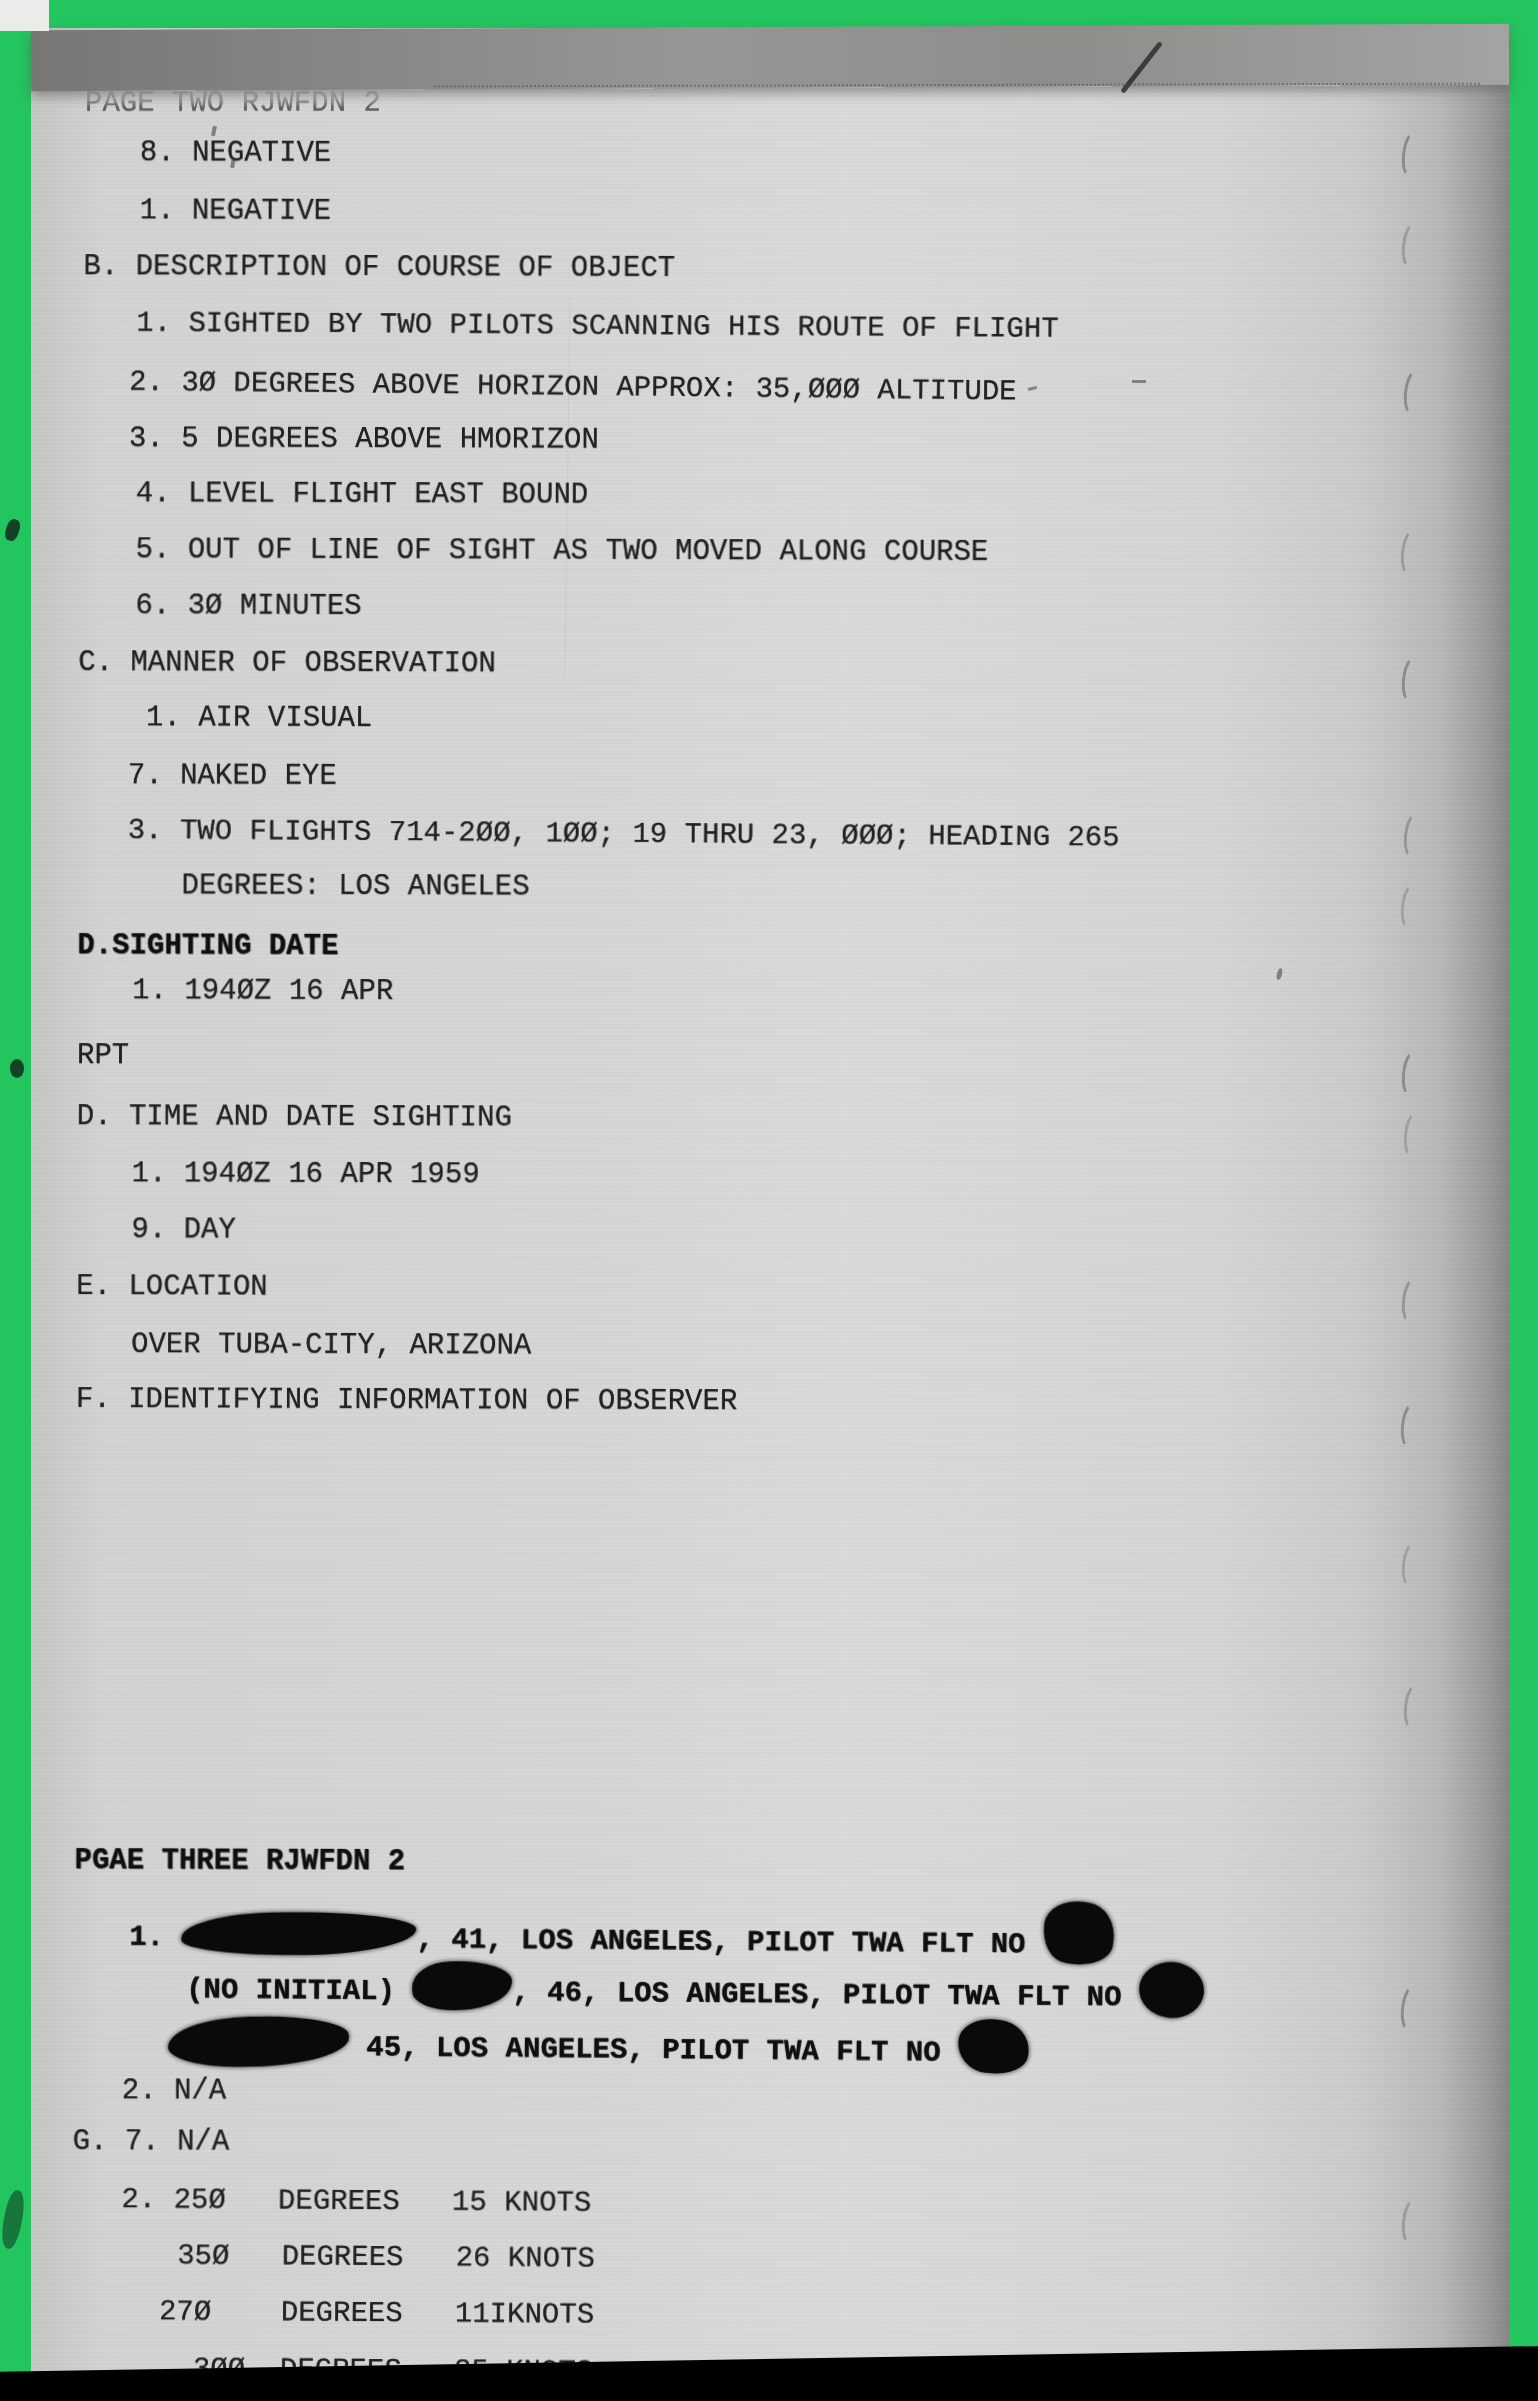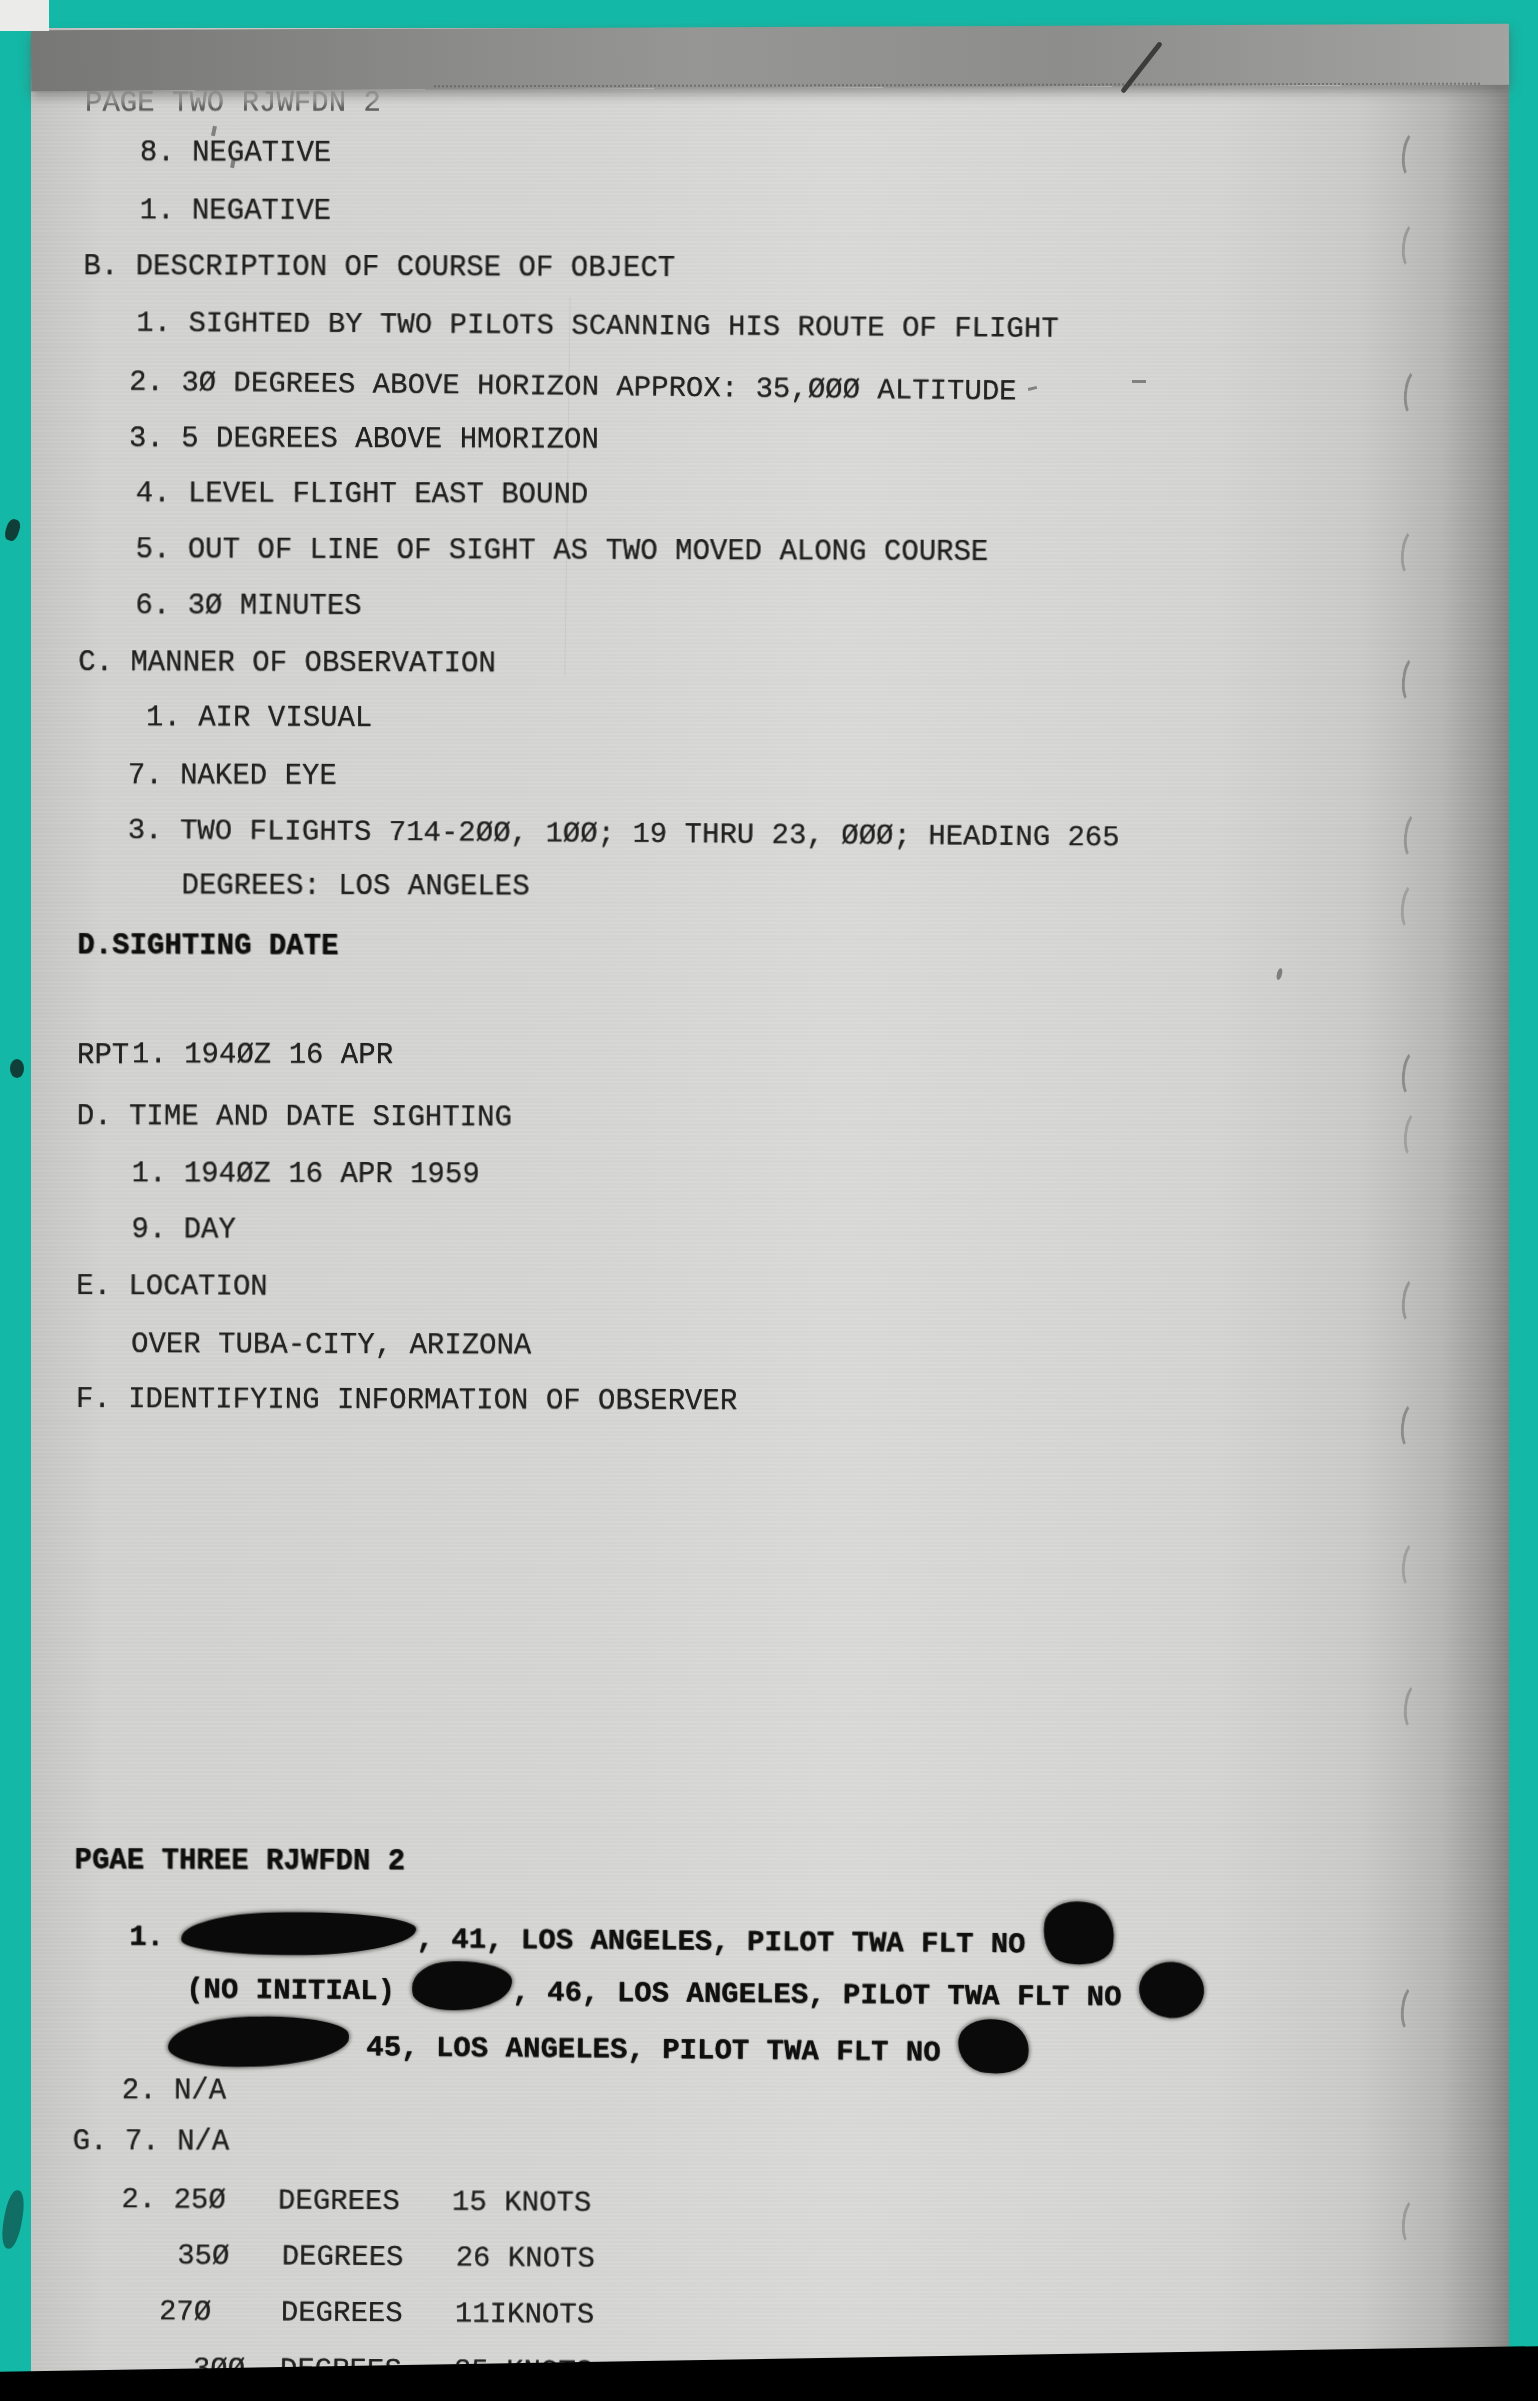--- a/index.html
+++ b/index.html
@@ -1,18 +1,18 @@
 <!DOCTYPE html>
 <html style="font-size:8.5px"><head>
 <meta charset="utf-8">
 <style>
   html,body{margin:0;padding:0;background:#000;}
   body{width:1539px;height:2401px;position:relative;overflow:hidden;
        font-family:"Liberation Mono","DejaVu Sans Mono",monospace;}
-  .stage{position:absolute;inset:0;background:#14b8a6;}
+  .stage{position:absolute;inset:0;background:#22c55e;}
   .paper{position:absolute;left:31px;top:28px;width:1478px;height:2346px;
     background:linear-gradient(90deg,#c6c6c4 0%,#d3d3d1 5%,#d6d6d4 38%,#dadad8 55%,#d5d5d3 80%,#cbcbc9 90%,#b7b7b5 95.5%,#9a9a98 98.6%,#868684 100%);}
   .paper::after{content:"";position:absolute;inset:0;
     background:repeating-linear-gradient(0deg,rgba(255,255,255,.018) 0 1.6px,rgba(0,0,0,.014) 1.6px 3.7px);}
   .shadow-band{position:absolute;left:31px;top:27px;width:1478px;height:61px;
     background:linear-gradient(90deg,#777775,#969694 45%,#8d8d8b 70%,#a3a3a1 100%);
     box-shadow:0 5.3px 11.8px rgba(90,90,88,.55);transform:rotate(-.25deg);}
   .white-sliver{position:absolute;left:0;top:0;width:49px;height:31px;background:#eBebE9;}
   .bottom-black{position:absolute;left:-21.4px;top:2372px;width:1635px;height:160px;background:#000;
     transform:rotate(-.95deg);transform-origin:left top;}
@@ -64,21 +64,21 @@
     <div class="ln" style="left:130px;top:424px">3. 5 DEGREES ABOVE HMORIZON</div>
     <div class="ln" style="left:137px;top:479px">4. LEVEL FLIGHT EAST BOUND</div>
     <div class="ln" style="left:137px;top:535px">5. OUT OF LINE OF SIGHT AS TWO MOVED ALONG COURSE</div>
     <div class="ln" style="left:137px;top:591px">6. 3Ø MINUTES</div>
     <div class="ln" style="left:80px;top:648px">C. MANNER OF OBSERVATION</div>
     <div class="ln" style="left:148px;top:703px">1. AIR VISUAL</div>
     <div class="ln" style="left:130px;top:761px">7. NAKED EYE</div>
     <div class="ln" style="left:130px;top:818px;transform:rotate(.25deg)">3. TWO FLIGHTS 714-2ØØ, 1ØØ; 19 THRU 23, ØØØ; HEADING 265</div>
     <div class="ln" style="left:184px;top:871px">DEGREES: LOS ANGELES</div>
     <div class="ln heavy" style="left:80px;top:931px">D.SIGHTING DATE</div>
-    <div class="ln" style="left:135px;top:1040px">1. 194ØZ 16 APR</div>
+    <div class="ln" style="left:135px;top:976px">1. 194ØZ 16 APR</div>
     <div class="ln" style="left:80px;top:1041px">RPT</div>
     <div class="ln" style="left:80px;top:1102px">D. TIME AND DATE SIGHTING</div>
     <div class="ln" style="left:135px;top:1159px">1. 194ØZ 16 APR 1959</div>
     <div class="ln" style="left:135px;top:1215px">9. DAY</div>
     <div class="ln" style="left:80px;top:1272px">E. LOCATION</div>
     <div class="ln" style="left:135px;top:1330px">OVER TUBA-CITY, ARIZONA</div>
     <div class="ln" style="left:80px;top:1385px">F. IDENTIFYING INFORMATION OF OBSERVER</div>
 
     <div class="ln heavy" style="left:80px;top:1846px">PGAE THREE RJWFDN 2</div>
 

